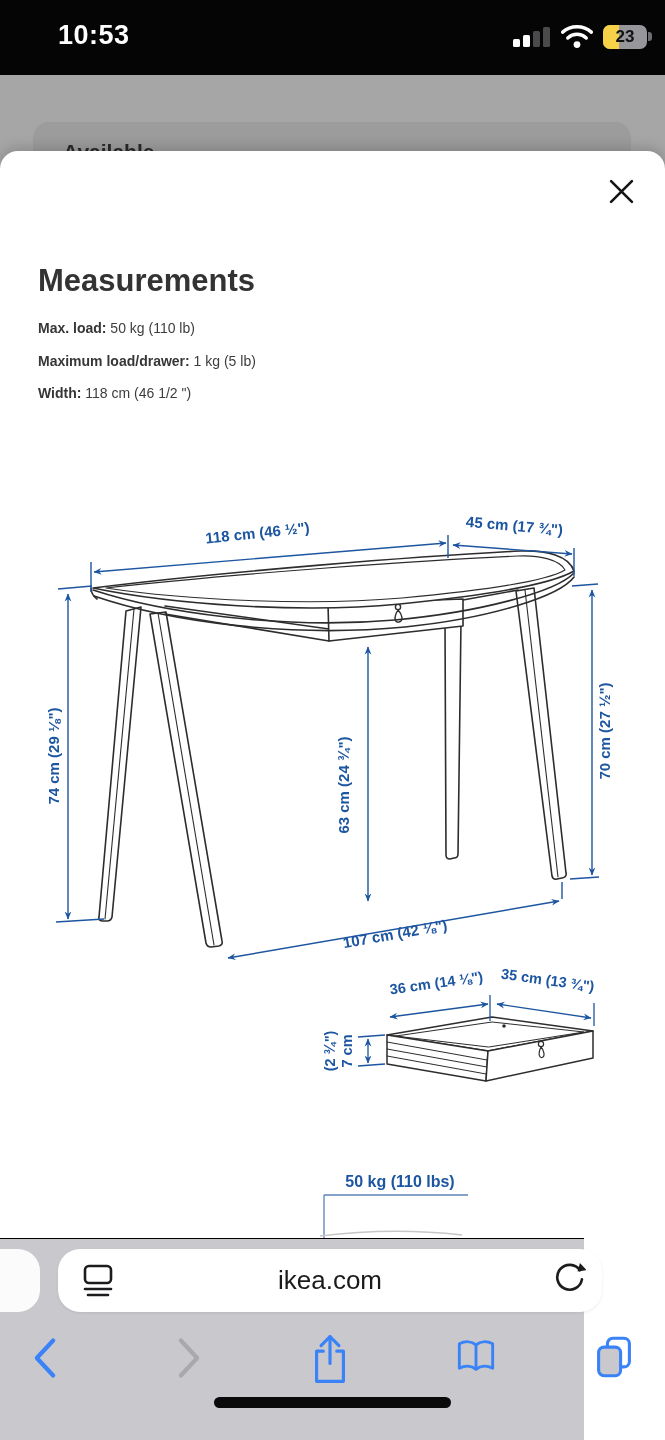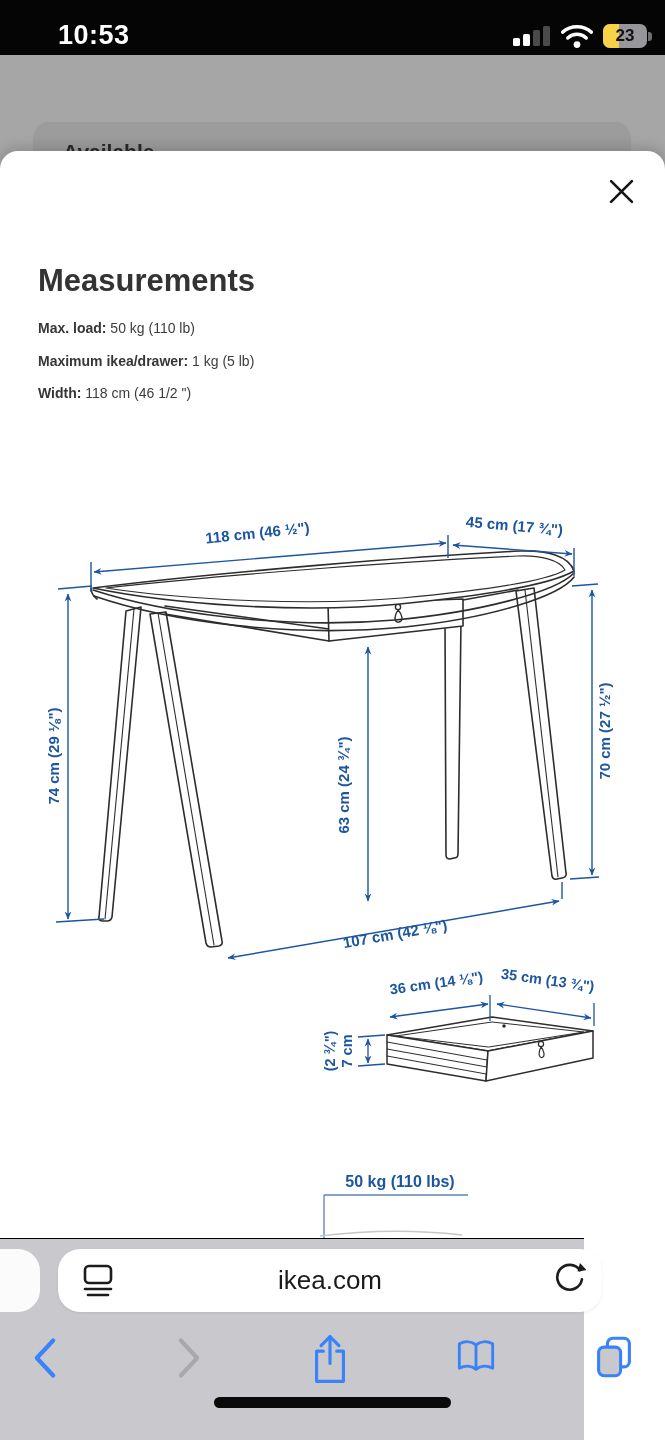--- a/index.html
+++ b/index.html
@@ -1,21 +1,21 @@
 <!DOCTYPE html>
 <html><head>
 <meta charset="utf-8">
 <style>
   html,body{margin:0;padding:0;background:#888;}
   #screen{position:relative;width:665px;height:1440px;overflow:hidden;
           font-family:"Liberation Sans","DejaVu Sans",sans-serif;background:#a6a6a6;}
   
-  .status-bar{position:absolute;left:0;top:0;width:665px;height:55px;background:#050505;}
+  .status-bar{position:absolute;left:0;top:0;width:665px;height:75px;background:#050505;}
   .sb-time{position:absolute;left:58px;top:20px;color:#fff;font-size:27px;font-weight:600;letter-spacing:.5px;}
-  .sb-icons{position:absolute;right:18px;top:24px;display:flex;gap:9px;}
+  .sb-icons{position:absolute;right:18px;top:24px;display:flex;align-items:center;gap:9px;}
   .battery{position:relative;width:44px;height:24px;border-radius:7px;background:#97979b;}
   .battery .fill{position:absolute;left:0;top:0;bottom:0;width:16px;border-radius:7px 0 0 7px;background:#f7d147;}
   .battery .pct{position:absolute;left:0;right:0;top:2px;text-align:center;font-size:17px;font-weight:700;color:#111;}
   .battery .nub{position:absolute;right:-5px;top:7.5px;width:4px;height:9px;border-radius:0 3px 3px 0;background:#6e6e72;}
   
   .backdrop{position:absolute;left:0;top:75px;width:665px;height:1365px;background:#a6a6a6;}
   .behind-card{position:absolute;left:33px;top:122px;width:598px;height:29px;background:#9c9c9c;
                border-radius:16px 16px 0 0;overflow:hidden;}
   .peek-text{margin:18px 0 0 30px;font-size:21px;font-weight:600;color:#2a2a2a;}
   
@@ -78,21 +78,21 @@
   <button class="close-btn">
     <svg width="25" height="25" viewBox="0 0 24 24">
       <path d="M2,2 L22,22 M22,2 L2,22" stroke="#151515" stroke-width="2.5" stroke-linecap="round"></path>
     </svg>
   </button>
 
   <div class="sheet-title">Measurements</div>
 
   <div class="specs">
     <div><b>Max. load:</b> <span>50 kg (110 lb)</span></div>
-    <div><b>Maximum ikea/drawer:</b> <span>1 kg (5 lb)</span></div>
+    <div><b>Maximum load/drawer:</b> <span>1 kg (5 lb)</span></div>
     <div><b>Width:</b> <span>118 cm (46 1/2 ")</span></div>
   </div>
 
   <svg class="diagram" viewBox="0 0 665 760">
     <defs>
       <marker id="arr" markerWidth="9" markerHeight="9" refX="7.5" refY="4" orient="auto-start-reverse" markerUnits="userSpaceOnUse">
         <path d="M8,4 L0,0.6 L2.6,4 L0,7.4 Z" fill="#1c55a0"></path>
       </marker>
     </defs>
 

